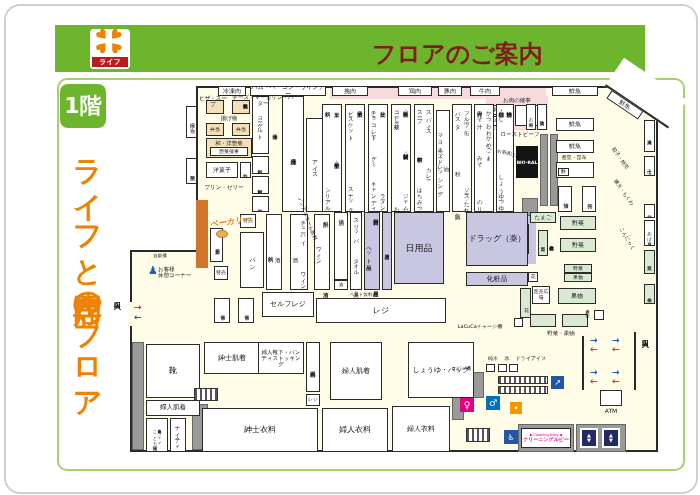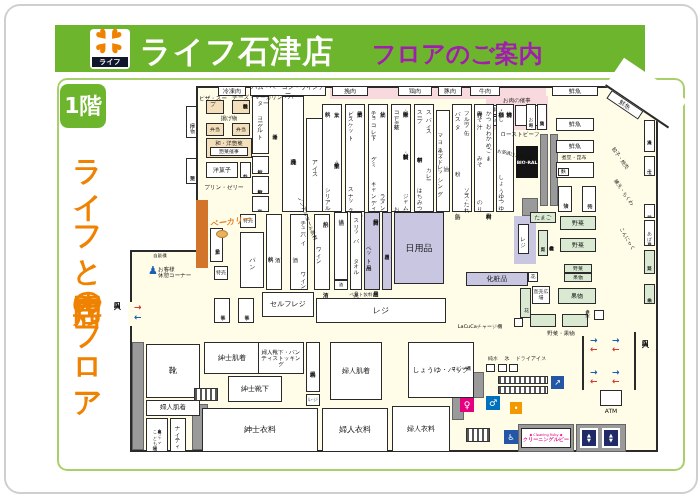--- a/index.html
+++ b/index.html
@@ -32,24 +32,23 @@
 <div id="page">
 
   <div class="card"></div>
 
   <div class="abs" style="left:55px;top:25px;width:590px;height:47px;background:#6db52d"></div>
   <div class="abs" style="left:90px;top:29px;width:40px;height:40px;background:#fff;border-radius:4px;z-index:3">
     <span class="abs" style="left:6px;top:-2px;color:#ef8200;font-size:14px;transform:rotate(-40deg)">♥</span>
     <span class="abs" style="left:19px;top:-2px;color:#ef8200;font-size:14px;transform:rotate(40deg)">♥</span>
     <span class="abs" style="left:6px;top:10px;color:#ef8200;font-size:14px;transform:rotate(-140deg)">♥</span>
     <span class="abs" style="left:19px;top:10px;color:#ef8200;font-size:14px;transform:rotate(140deg)">♥</span>
-    <div class="abs" style="left:2px;top:28px;width:36px;height:10px;background:#0f172a;color:#fff;font-size:7px;font-weight:bold;display:flex;align-items:center;justify-content:center">ライフ</div>
-  </div>
-  <div class="abs" style="left:140px;top:31px;font-size:31px;font-weight:bold;color:#fff;letter-spacing:1px">ライフ石津店</div>
-  <div class="abs" style="left:372px;top:38px;font-size:24px;font-weight:bold;color:#a21caf">フロアのご案内</div>
+    <div class="abs" style="left:2px;top:28px;width:36px;height:10px;background:#b91c1c;color:#fff;font-size:7px;font-weight:bold;display:flex;align-items:center;justify-content:center">ライフ</div>
+  </div>
+  <div class="abs" style="left:372px;top:38px;font-size:24px;font-weight:bold;color:#7f1d1d">フロアのご案内</div>
 
   <div class="abs" style="left:57px;top:78px;width:628px;height:393px;border:2px solid #a8d06a;border-radius:10px"></div>
 
   <div class="abs" style="left:60px;top:84px;width:46px;height:44px;background:#6db52d;border-radius:8px;color:#fff;
               font-size:22px;font-weight:bold;display:flex;align-items:center;justify-content:center;z-index:3">1階</div>
   <div class="abs v" style="left:68px;top:140px;height:330px;font-size:29px;font-weight:bold;color:#ef8200;z-index:3">ライフと専門店のフロア</div>
 
   <div class="floor" style="left:196px;top:86px;width:462px;height:246px"></div>
   <div class="floor" style="left:130px;top:330px;width:528px;height:122px"></div>
   <div class="floor" style="left:130px;top:250px;width:66px;height:82px"></div>
@@ -299,20 +298,21 @@
     <div class="as c">
         <span>ペット用品</span>
       </div>
     <div class="as">
         <span>日用雑貨</span>
         <span>住居用品</span>
       </div>
   </div>
   <div class="b v lav" style="left:382px;top:212px;width:10px;height:78px;z-index:5;font-size:4.5px">調理用品</div>
   <div class="b lav" style="left:394px;top:212px;width:50px;height:72px;z-index:5;font-size:9px">日用品</div>
+  <div class="b lav" style="left:466px;top:212px;width:62px;height:54px;z-index:5;font-size:8px">ドラッグ（薬）</div>
   <div class="b lav" style="left:466px;top:272px;width:62px;height:14px;z-index:5;font-size:7px">化粧品</div>
 
   <div class="b v" style="left:214px;top:298px;width:16px;height:25px;z-index:5;font-size:5px">催事</div>
   <div class="b v" style="left:238px;top:298px;width:16px;height:25px;z-index:5;font-size:5px">催事</div>
   <div class="b" style="left:262px;top:292px;width:52px;height:25px;z-index:5;font-size:7px">セルフレジ</div>
   <div class="b" style="left:316px;top:298px;width:130px;height:25px;z-index:5;font-size:8px">レジ</div>
   <div class="b v grn" style="left:520px;top:288px;width:11px;height:30px;z-index:5;font-size:5px">花</div>
   <div class="b" style="left:514px;top:318px;width:9px;height:9px;z-index:5"></div>
   <div class="lbl" style="left:448px;top:324px;width:64px;font-size:5px">LaCuCaチャージ機</div>
 
@@ -328,21 +328,20 @@
   <div class="abs gry" style="left:132px;top:342px;width:12px;height:108px;z-index:4"></div>
   <div class="b" style="left:146px;top:344px;width:54px;height:54px;z-index:5;font-size:8px">靴</div>
   <div class="b" style="left:146px;top:400px;width:54px;height:16px;z-index:5;font-size:6.5px">婦人肌着</div>
   <div class="b" style="left:146px;top:418px;width:22px;height:34px;z-index:5;flex-direction:row">
     <span class="v" style="font-size:4.5px">こども関連</span>
     <span class="v" style="font-size:3.5px">肌着・靴下・パジャマ</span>
   </div>
   <div class="b v" style="left:170px;top:418px;width:16px;height:34px;z-index:5;font-size:5.5px">ナイティ</div>
   <div class="b" style="left:204px;top:342px;width:56px;height:32px;z-index:5;font-size:7px">紳士肌着</div>
   <div class="b wrap" style="left:258px;top:342px;width:46px;height:32px;z-index:5;font-size:5.5px">婦人靴下・パンティストッキング</div>
-  <div class="b" style="left:228px;top:376px;width:54px;height:26px;z-index:5;font-size:7px">紳士靴下</div>
   <div class="b v" style="left:306px;top:342px;width:14px;height:50px;z-index:5;font-size:5.5px">婦人肌着</div>
   <div class="b" style="left:306px;top:394px;width:14px;height:12px;z-index:5;font-size:5px">レジ</div>
   <div class="b" style="left:202px;top:408px;width:116px;height:44px;z-index:5;font-size:8px">紳士衣料</div>
   <div class="b" style="left:330px;top:342px;width:52px;height:58px;z-index:5;font-size:7px">婦人肌着</div>
   <div class="b" style="left:322px;top:408px;width:66px;height:44px;z-index:5;font-size:8px">婦人衣料</div>
   <div class="b" style="left:392px;top:406px;width:58px;height:46px;z-index:5;font-size:7px">婦人衣料</div>
   <div class="b wrap" style="left:408px;top:342px;width:66px;height:56px;z-index:5;font-size:7px">しょうゆ・バッグ</div>
   <div class="abs gry" style="left:192px;top:404px;width:16px;height:46px;z-index:4"></div>
   <div class="abs hatch" style="left:194px;top:388px;width:24px;height:13px;z-index:5"></div>
 

